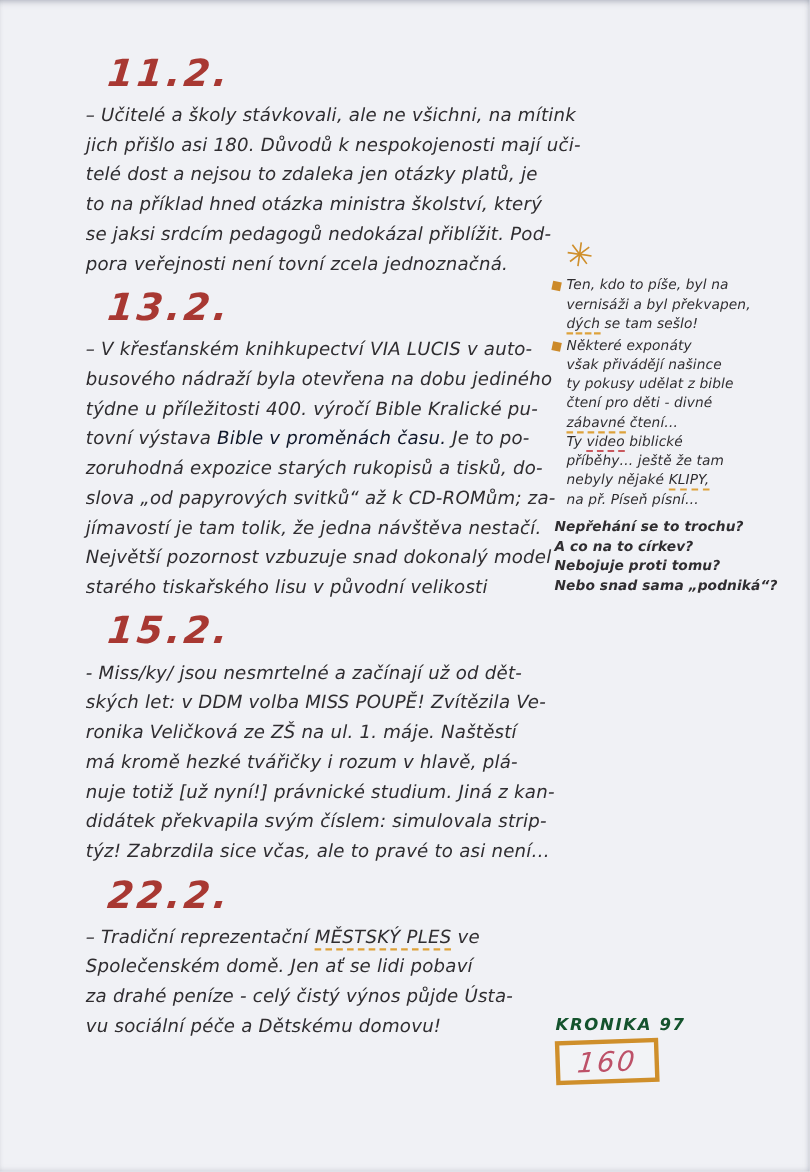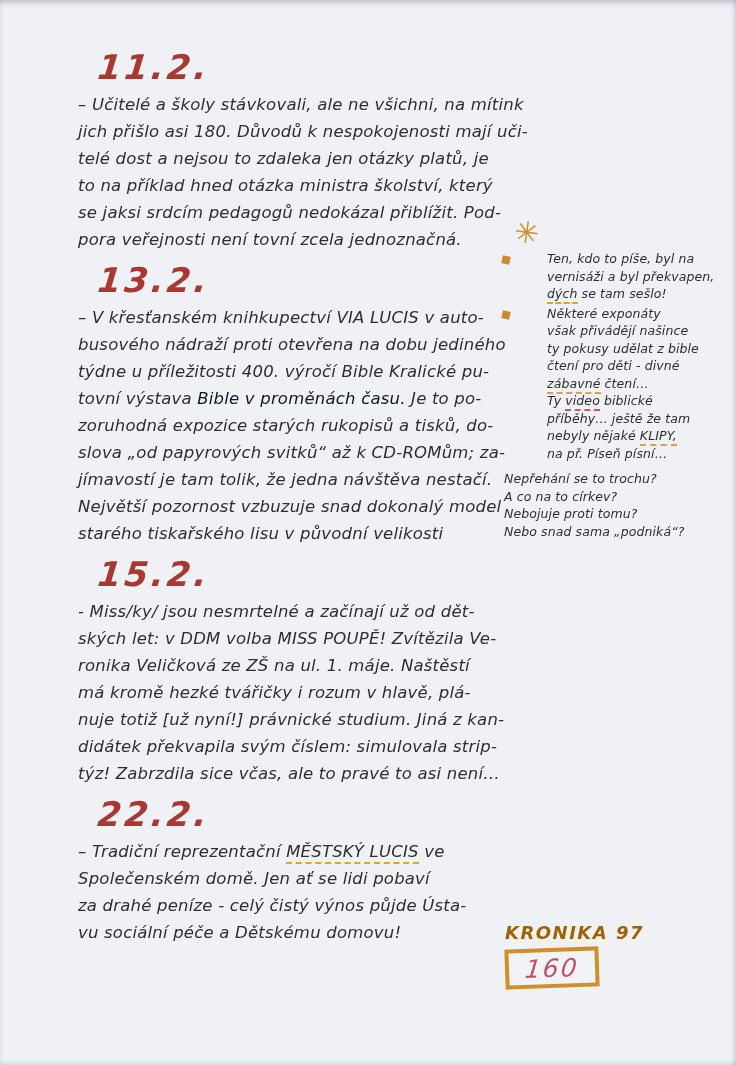--- a/index.html
+++ b/index.html
@@ -45,28 +45,28 @@
     margin-left:12px;
     font-size:30px;line-height:30px;
     color:#cf8f2b;font-style:normal;
     transform:rotate(8deg);display:inline-block;
   }
   .note{display:flex;margin-top:2px;}
   .sq{
     flex:0 0 8px;width:8px;height:8px;margin:6px 5px 0 0;
     background:#cc8a2a;transform:rotate(12deg);
   }
-  .note-text{flex:1;margin-left:32px;}
-  .questions{margin:8px 0 0 2px;}
+  .note-text{flex:1;}
+  .questions{margin:8px 0 0 2px;font-weight:bold;}
 
   
   .footer{position:absolute;left:505px;top:922px;}
   .kronika{
-    font-size:18px;font-weight:bold;letter-spacing:1.5px;
-    color:#a16207;
+    font-size:15px;font-weight:bold;letter-spacing:1.5px;
+    color:#14532d;
   }
   .page-box{
     margin-top:5px;width:86px;height:32px;
     border:4px solid #cf8f2b;
     transform:rotate(-2deg);
     display:flex;align-items:center;justify-content:center;
     background:#f2f3f6;
   }
   .page-num{
     font-size:25px;color:#bd5168;letter-spacing:2px;
@@ -89,21 +89,21 @@
         <div class="ln">to na příklad hned otázka ministra školství, který</div>
         <div class="ln">se jaksi srdcím pedagogů nedokázal přiblížit. Pod-</div>
         <div class="ln">pora veřejnosti není tovní zcela jednoznačná.</div>
       </div>
     </section>
 
     <section>
       <h2 class="date">13.2.</h2>
       <div>
         <div class="ln">– V křesťanském knihkupectví VIA LUCIS v auto-</div>
-        <div class="ln">busového nádraží proti otevřena na dobu jediného</div>
+        <div class="ln">busového nádraží byla otevřena na dobu jediného</div>
         <div class="ln">týdne u příležitosti 400. výročí Bible Kralické pu-</div>
         <div class="ln"><span>tovní výstava </span><span class="red-inline">Bible v proměnách času.</span><span> Je to po-</span></div>
         <div class="ln">zoruhodná expozice starých rukopisů a tisků, do-</div>
         <div class="ln">slova „od papyrových svitků“ až k CD-ROMům; za-</div>
         <div class="ln">jímavostí je tam tolik, že jedna návštěva nestačí.</div>
         <div class="ln">Největší pozornost vzbuzuje snad dokonalý model</div>
         <div class="ln">starého tiskařského lisu v původní velikosti</div>
       </div>
     </section>
 
@@ -116,21 +116,21 @@
         <div class="ln">má kromě hezké tvářičky i rozum v hlavě, plá-</div>
         <div class="ln">nuje totiž [už nyní!] právnické studium. Jiná z kan-</div>
         <div class="ln">didátek překvapila svým číslem: simulovala strip-</div>
         <div class="ln">týz! Zabrzdila sice včas, ale to pravé to asi není…</div>
       </div>
     </section>
 
     <section>
       <h2 class="date">22.2.</h2>
       <div>
-        <div class="ln"><span>– Tradiční reprezentační </span><span class="u-or">MĚSTSKÝ LUCIS</span><span> ve</span></div>
+        <div class="ln"><span>– Tradiční reprezentační </span><span class="u-or">MĚSTSKÝ PLES</span><span> ve</span></div>
         <div class="ln">Společenském domě. Jen ať se lidi pobaví</div>
         <div class="ln">za drahé peníze - celý čistý výnos půjde Ústa-</div>
         <div class="ln">vu sociální péče a Dětskému domovu!</div>
       </div>
     </section>
 
   </main>
 
   <aside class="margin-col">
     <div class="star">✳</div>

